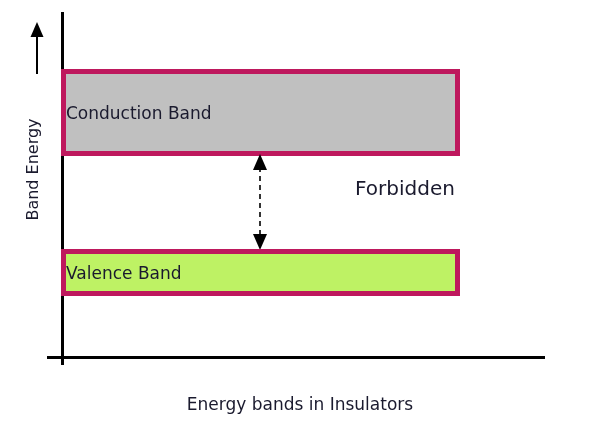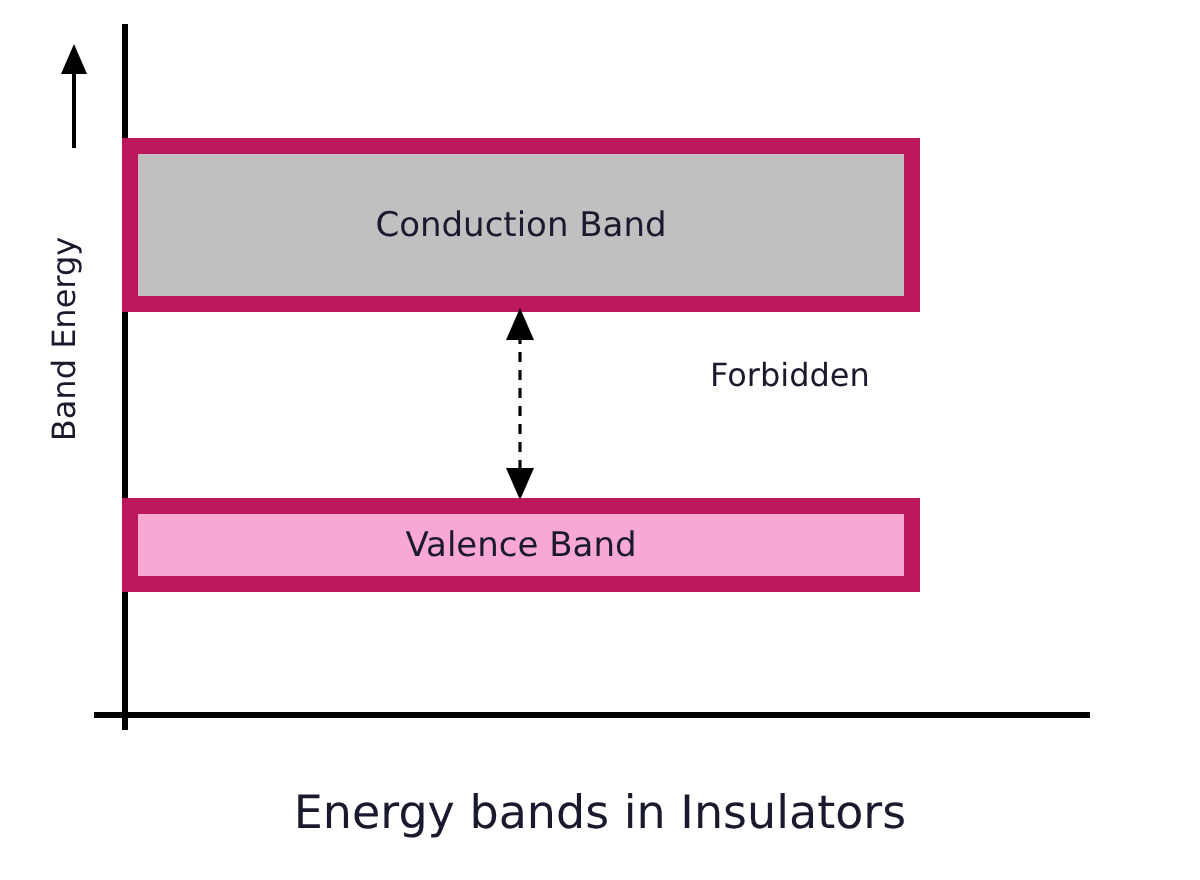--- a/index.html
+++ b/index.html
@@ -55,35 +55,34 @@
     transform: rotate(-90deg);
     transform-origin: center center;
     white-space: nowrap;
   }
 
   
   .band-box {
     position: absolute;
     left: 61px;
     width: 399px;
-    border: 8px solid #be185d;
+    border: 5px solid #be185d;
     box-sizing: border-box;
     display: flex;
     align-items: center;
-    justify-content: center;
   }
   #conduction-band {
     top: 69px;
     height: 87px;
     background: #c0c0c0;
   }
   #valence-band {
     top: 249px;
     height: 47px;
-    background: #f9a8d4;
+    background: #bef264;
   }
   .band-label {
     font-size: 17px;
     color: #1a1a2e;
     white-space: nowrap;
   }
 
   
   #gap-arrow {
     position: absolute;
@@ -91,34 +90,34 @@
     top: 152px;
     width: 24px;
     height: 100px;
   }
 
   
   #gap-label {
     position: absolute;
     left: 355px;
     top: 176px;
-    font-size: 16px;
+    font-size: 20px;
     line-height: 24px;
     color: #1a1a2e;
     white-space: nowrap;
   }
 
   
   #caption {
     position: absolute;
     left: 0;
     top: 394px;
     width: 600px;
     text-align: center;
-    font-size: 23px;
+    font-size: 17px;
     color: #1a1a2e;
   }
 </style>
 </head>
 <body>
 
 <div id="figure">
 
   <div id="y-axis"></div>
   <div id="x-axis"></div>

